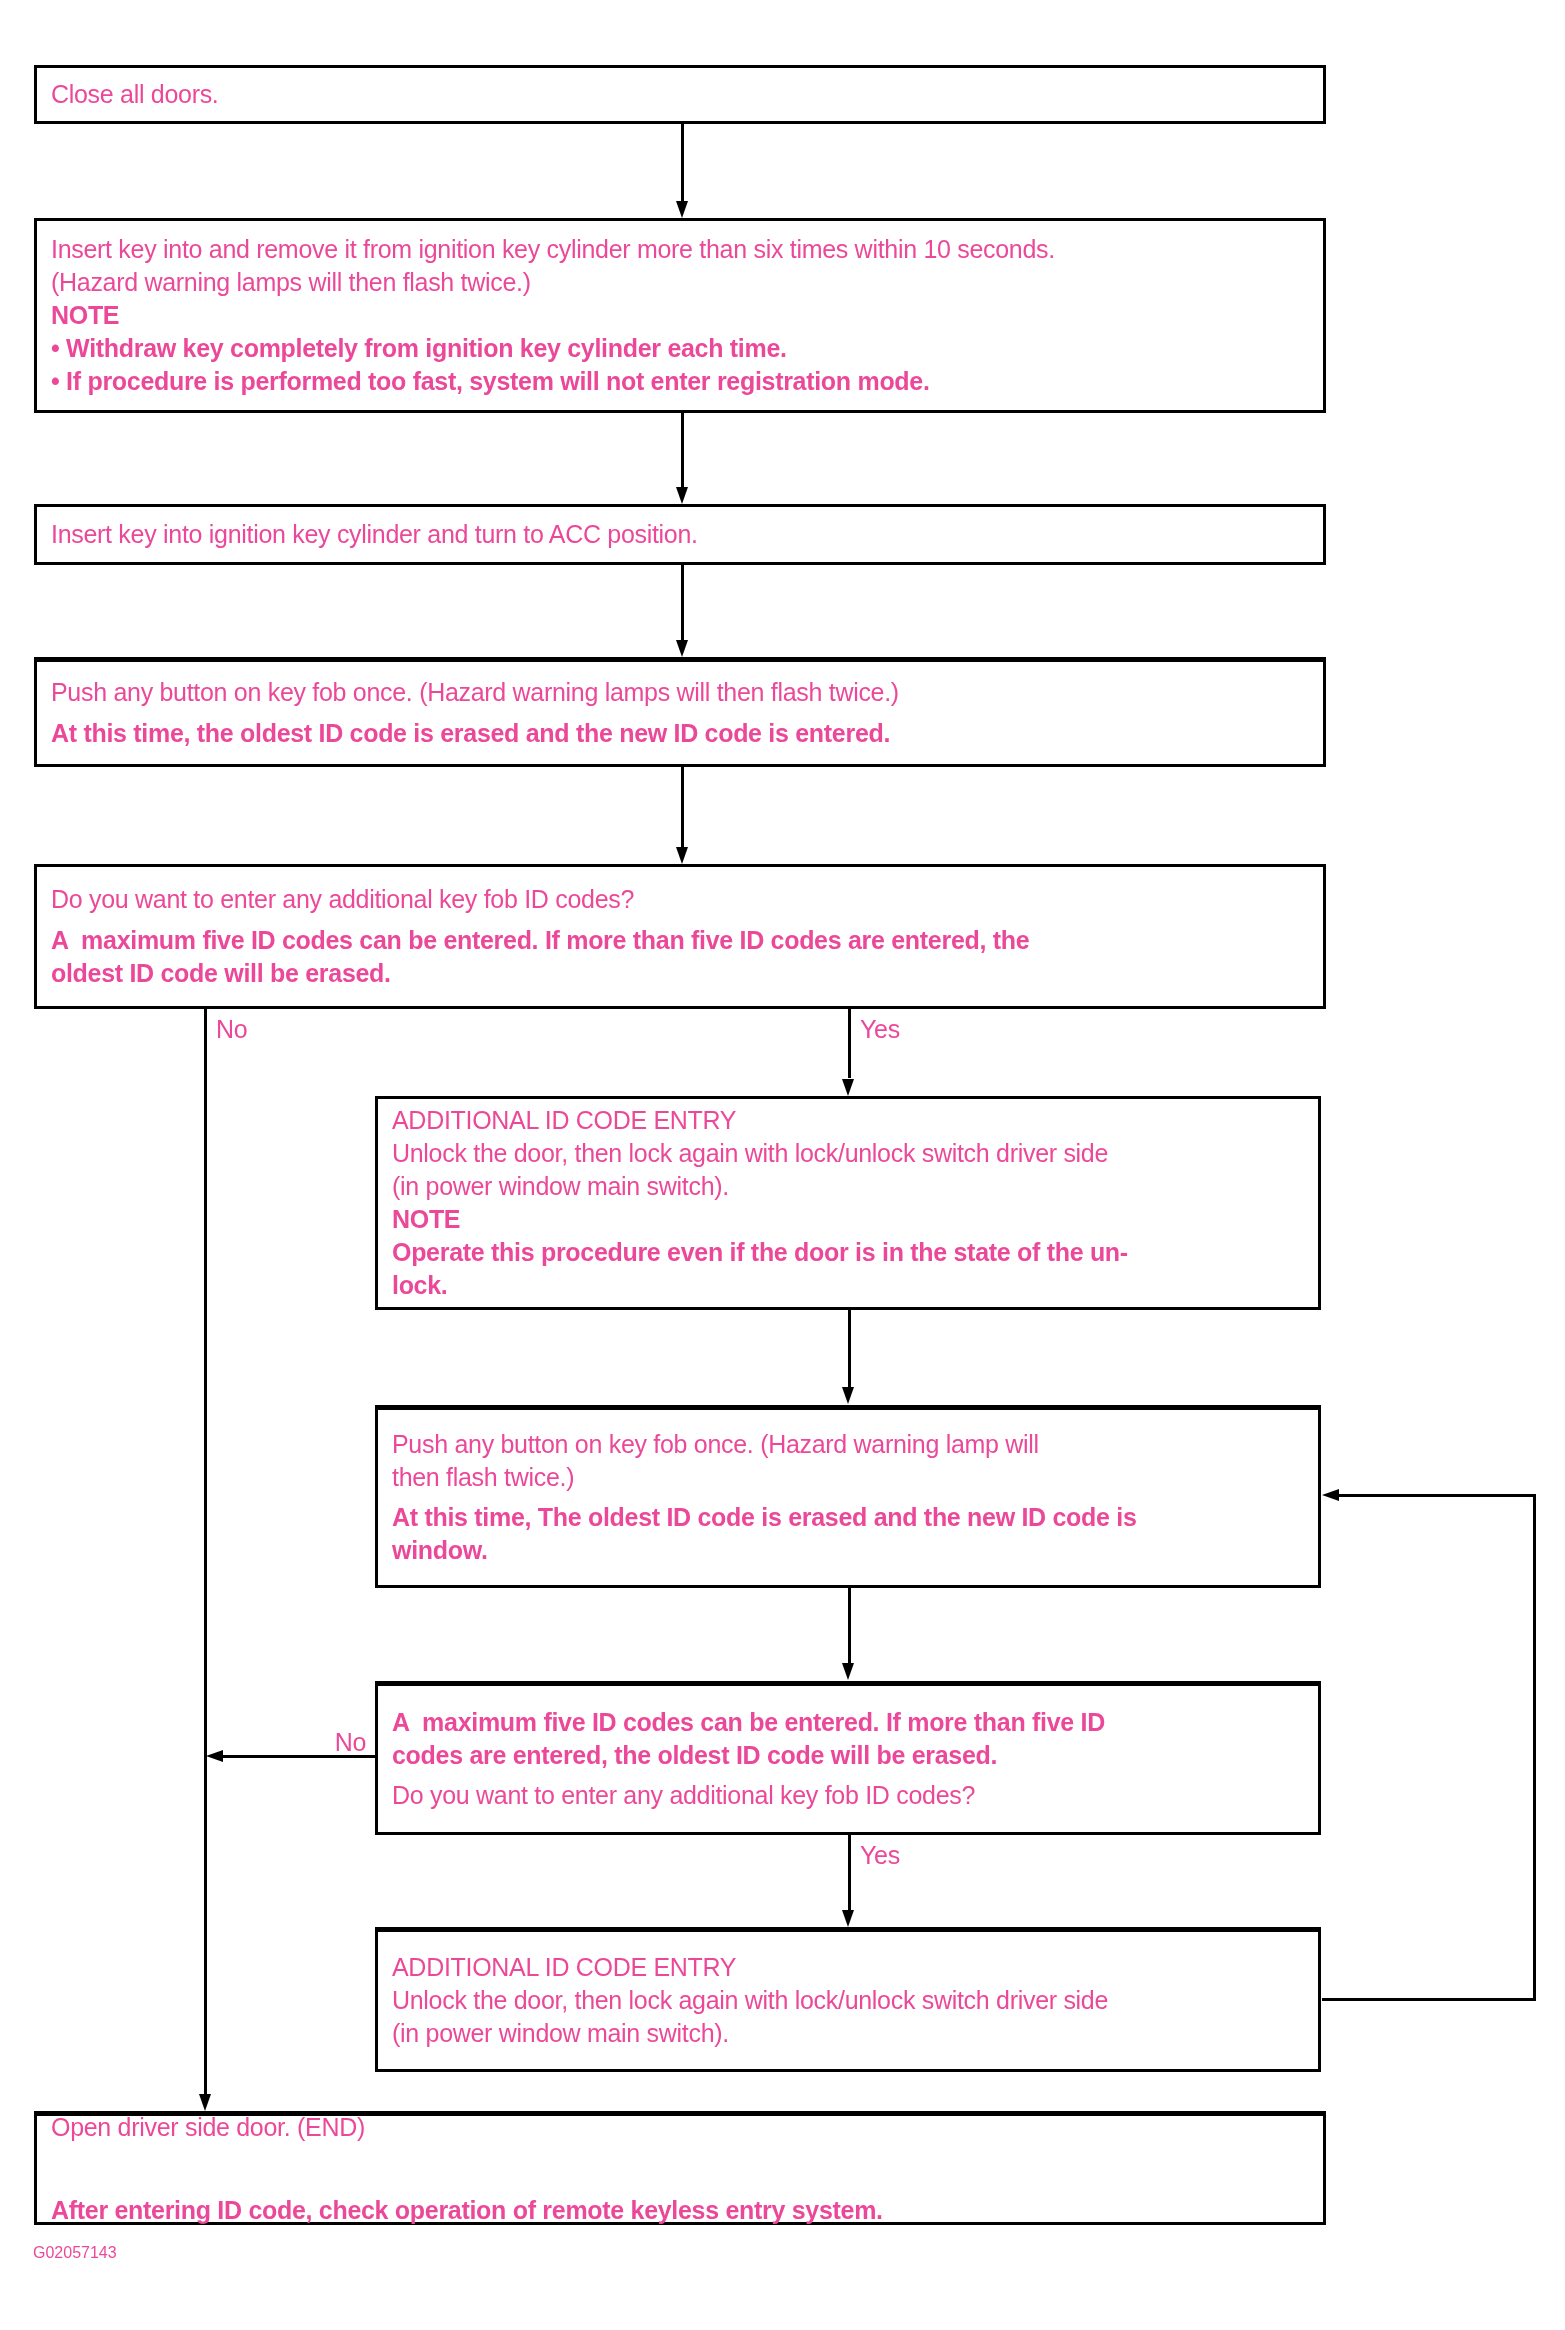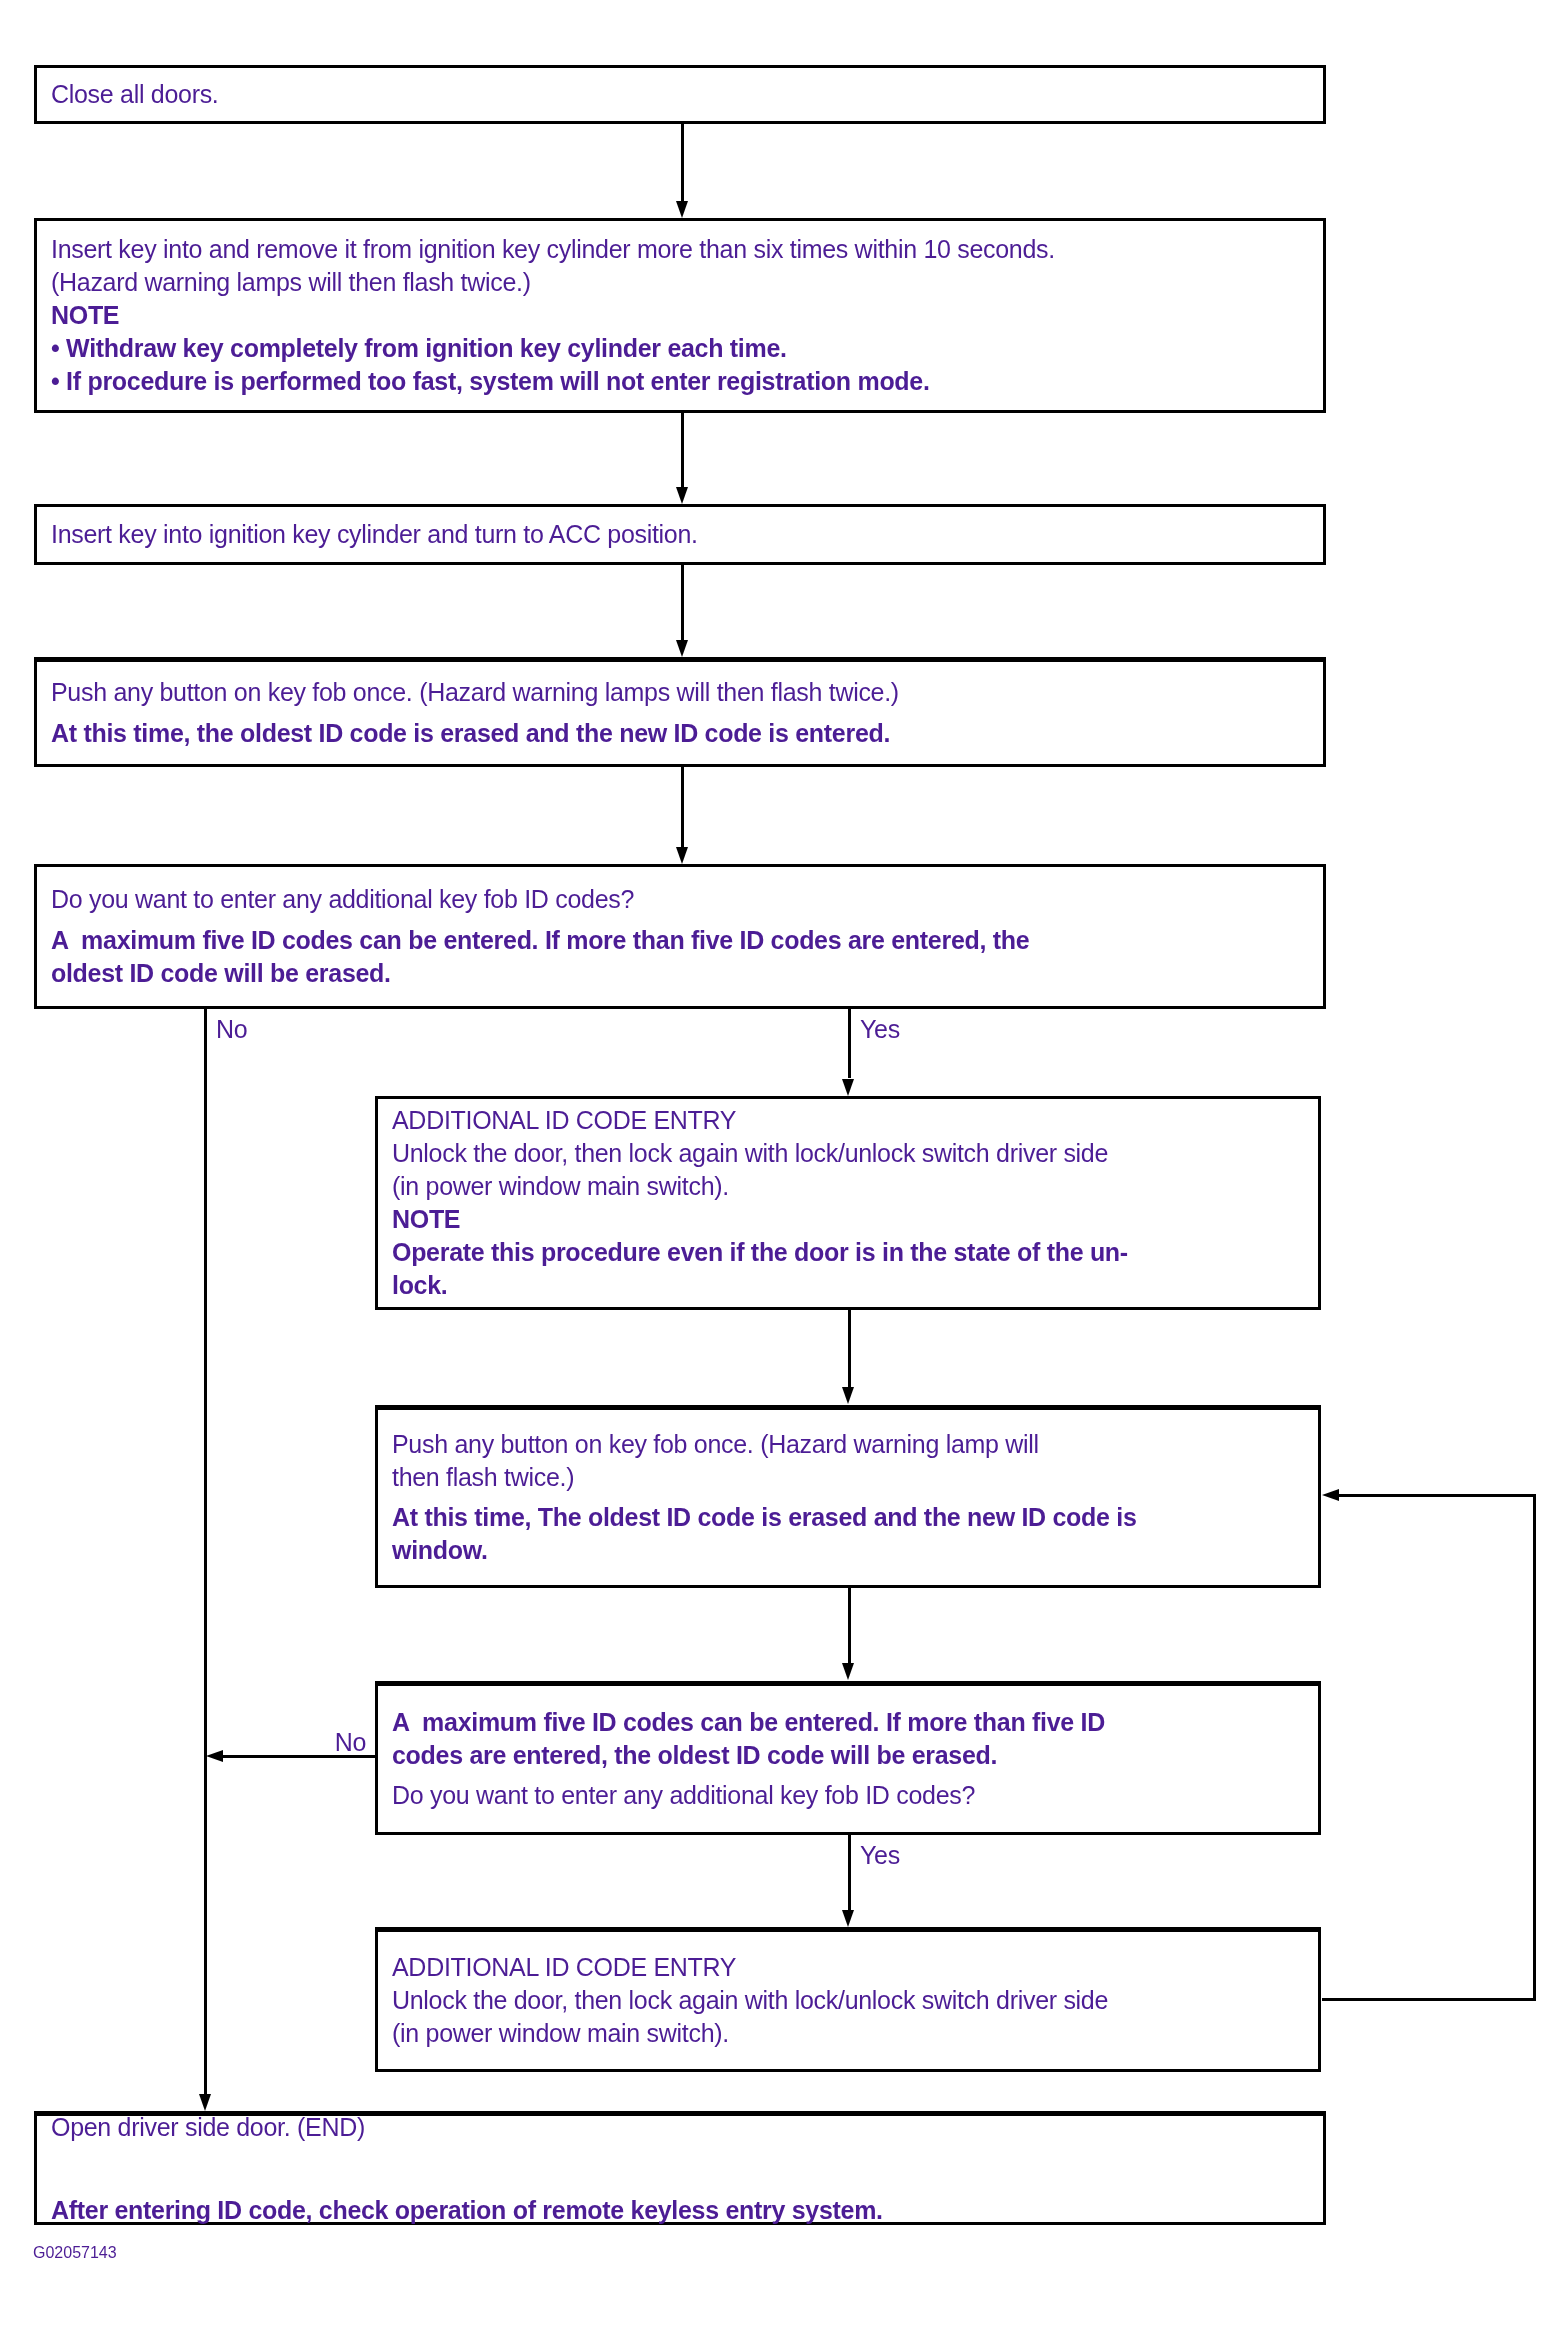--- a/index.html
+++ b/index.html
@@ -1,18 +1,18 @@
 <!DOCTYPE html>
 <html style="font-size:14px"><head>
 <meta charset="utf-8">
 <style>
   html,body{margin:0;padding:0;background:#ffffff;}
   .canvas{
     position:relative;width:1566px;height:2330px;background:#ffffff;
-    font-family:"Liberation Sans",sans-serif;color:#4c1d95;
+    font-family:"Liberation Sans",sans-serif;color:#ec4899;
     letter-spacing:-0.3px;
   }
   .box{
     position:absolute;box-sizing:border-box;border:3.5px solid #000;background:#fff;
     display:flex;flex-direction:column;justify-content:center;
     padding:0 14px;
   }
   .thick-top{border-top-width:5.2px;}
   .tline{font-size:25px;line-height:33px;white-space:pre;}
   .bold{font-weight:700;}

